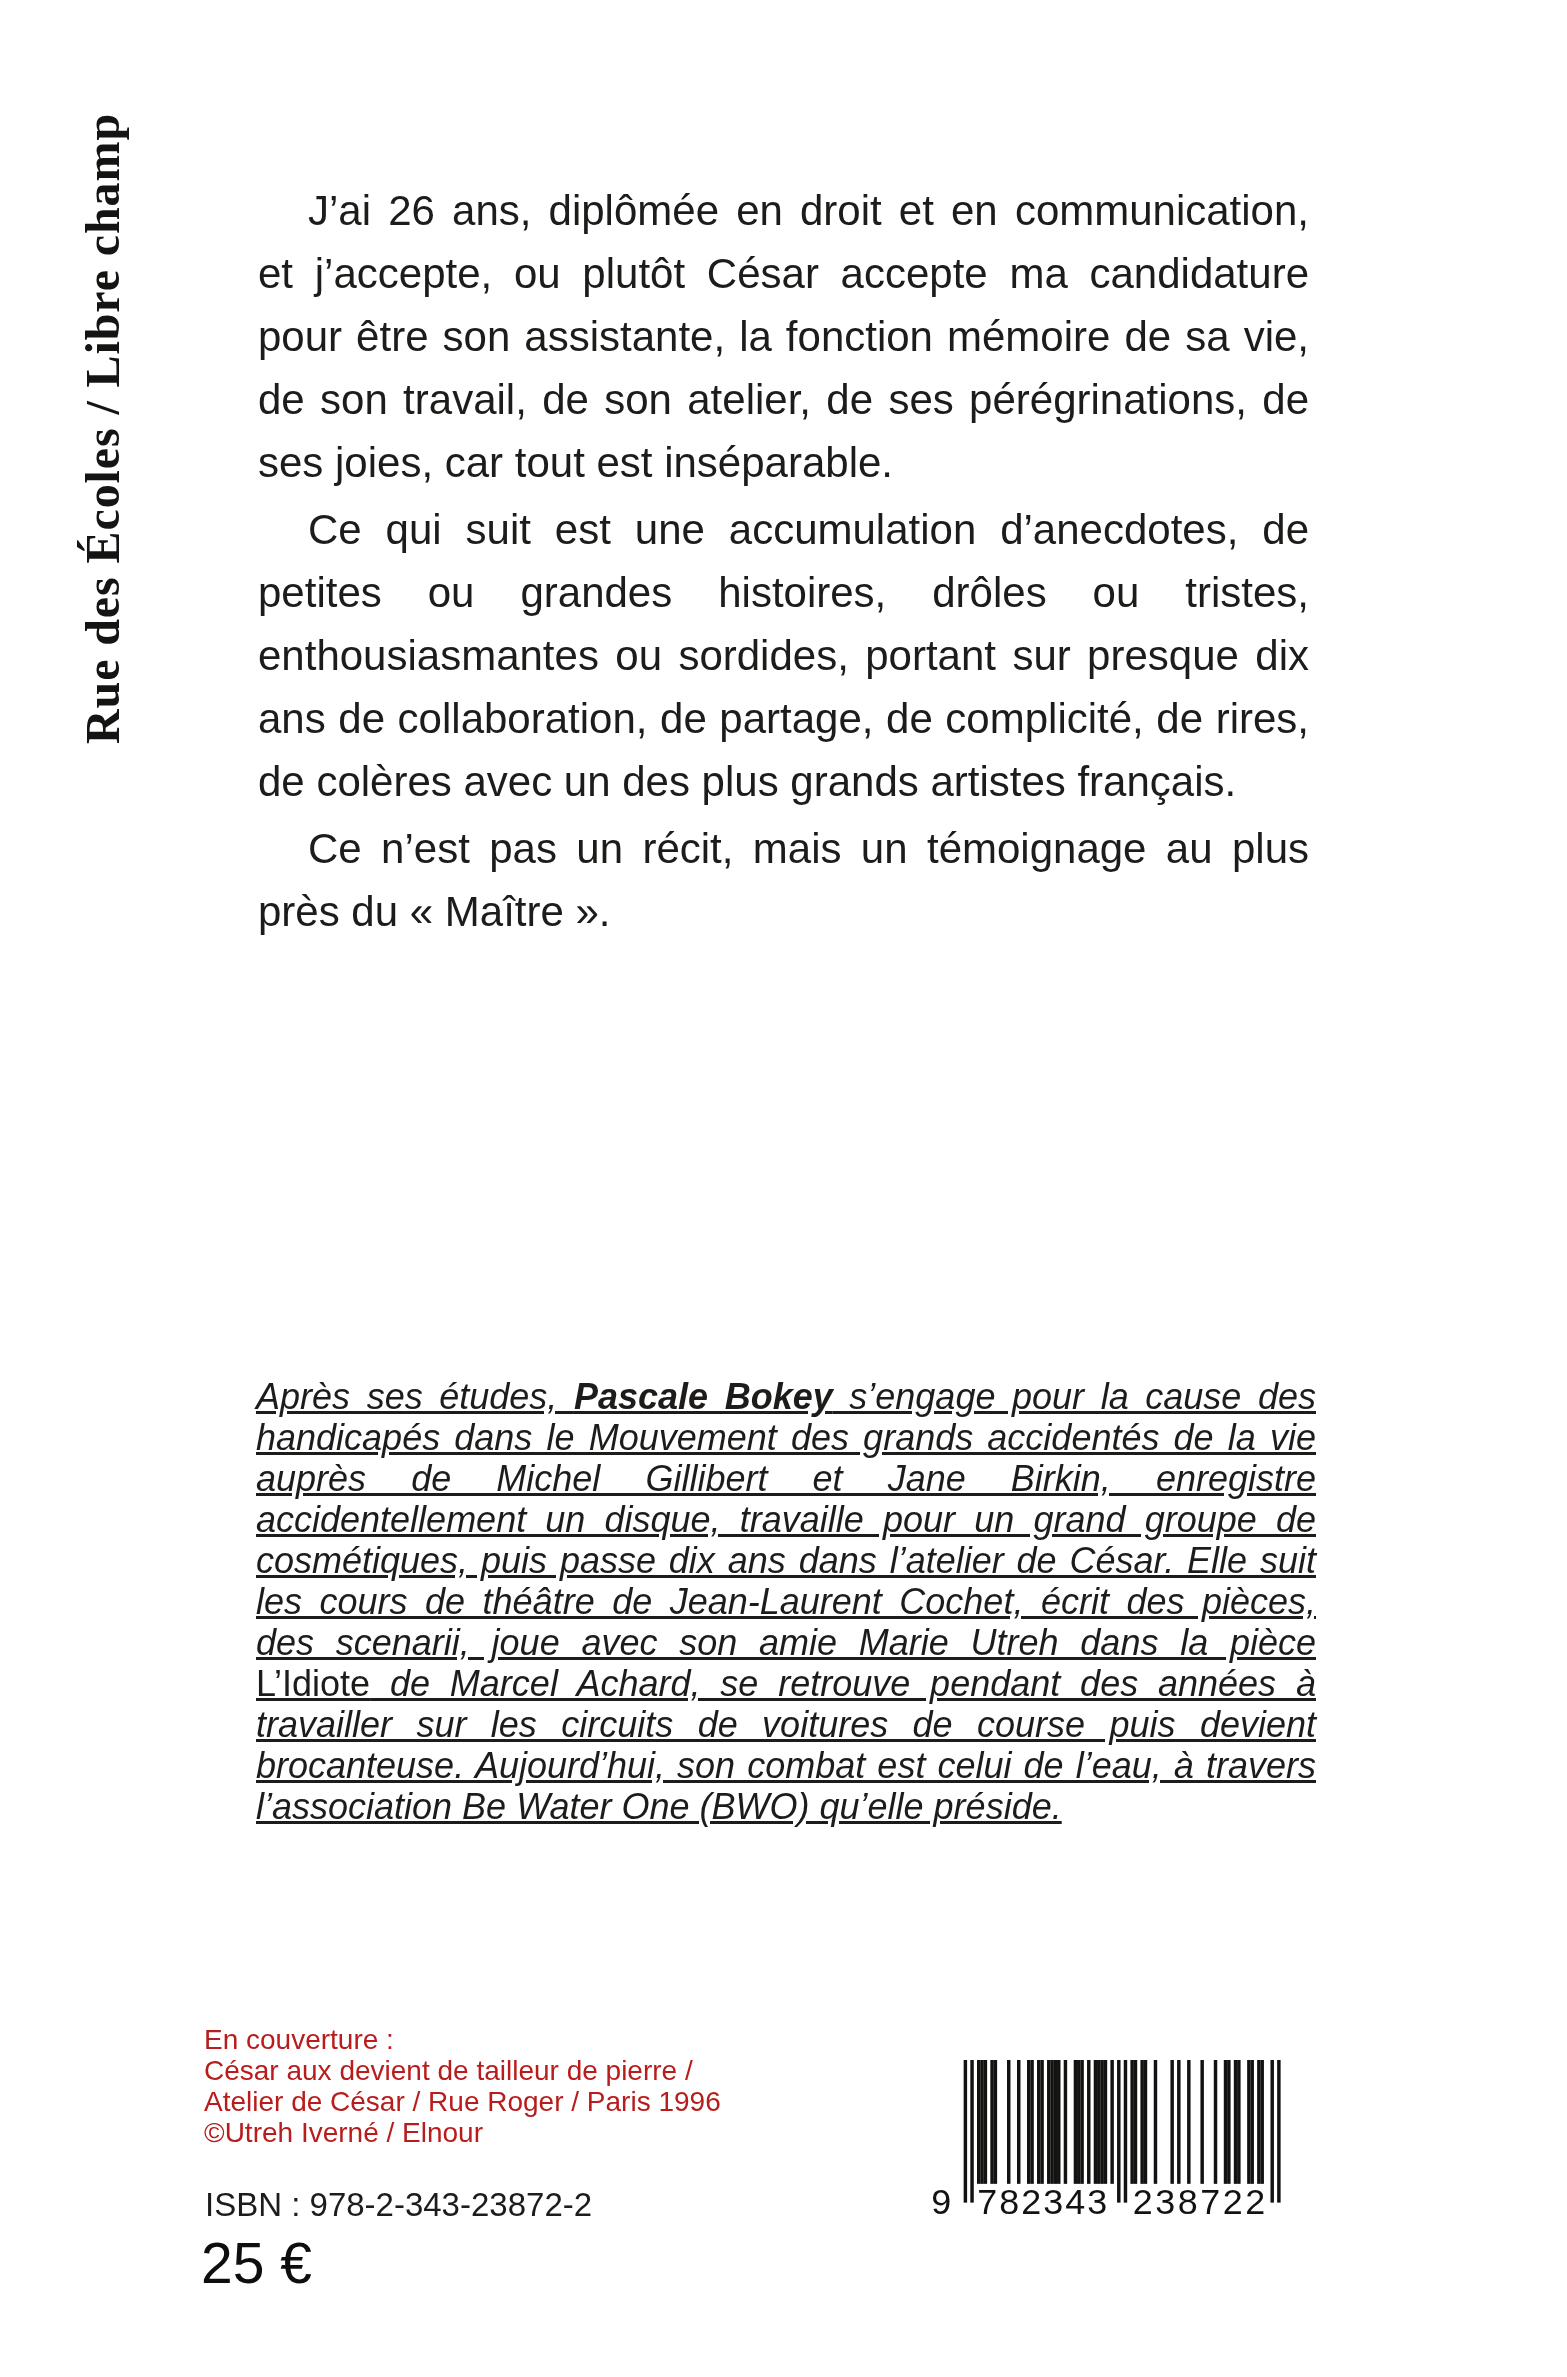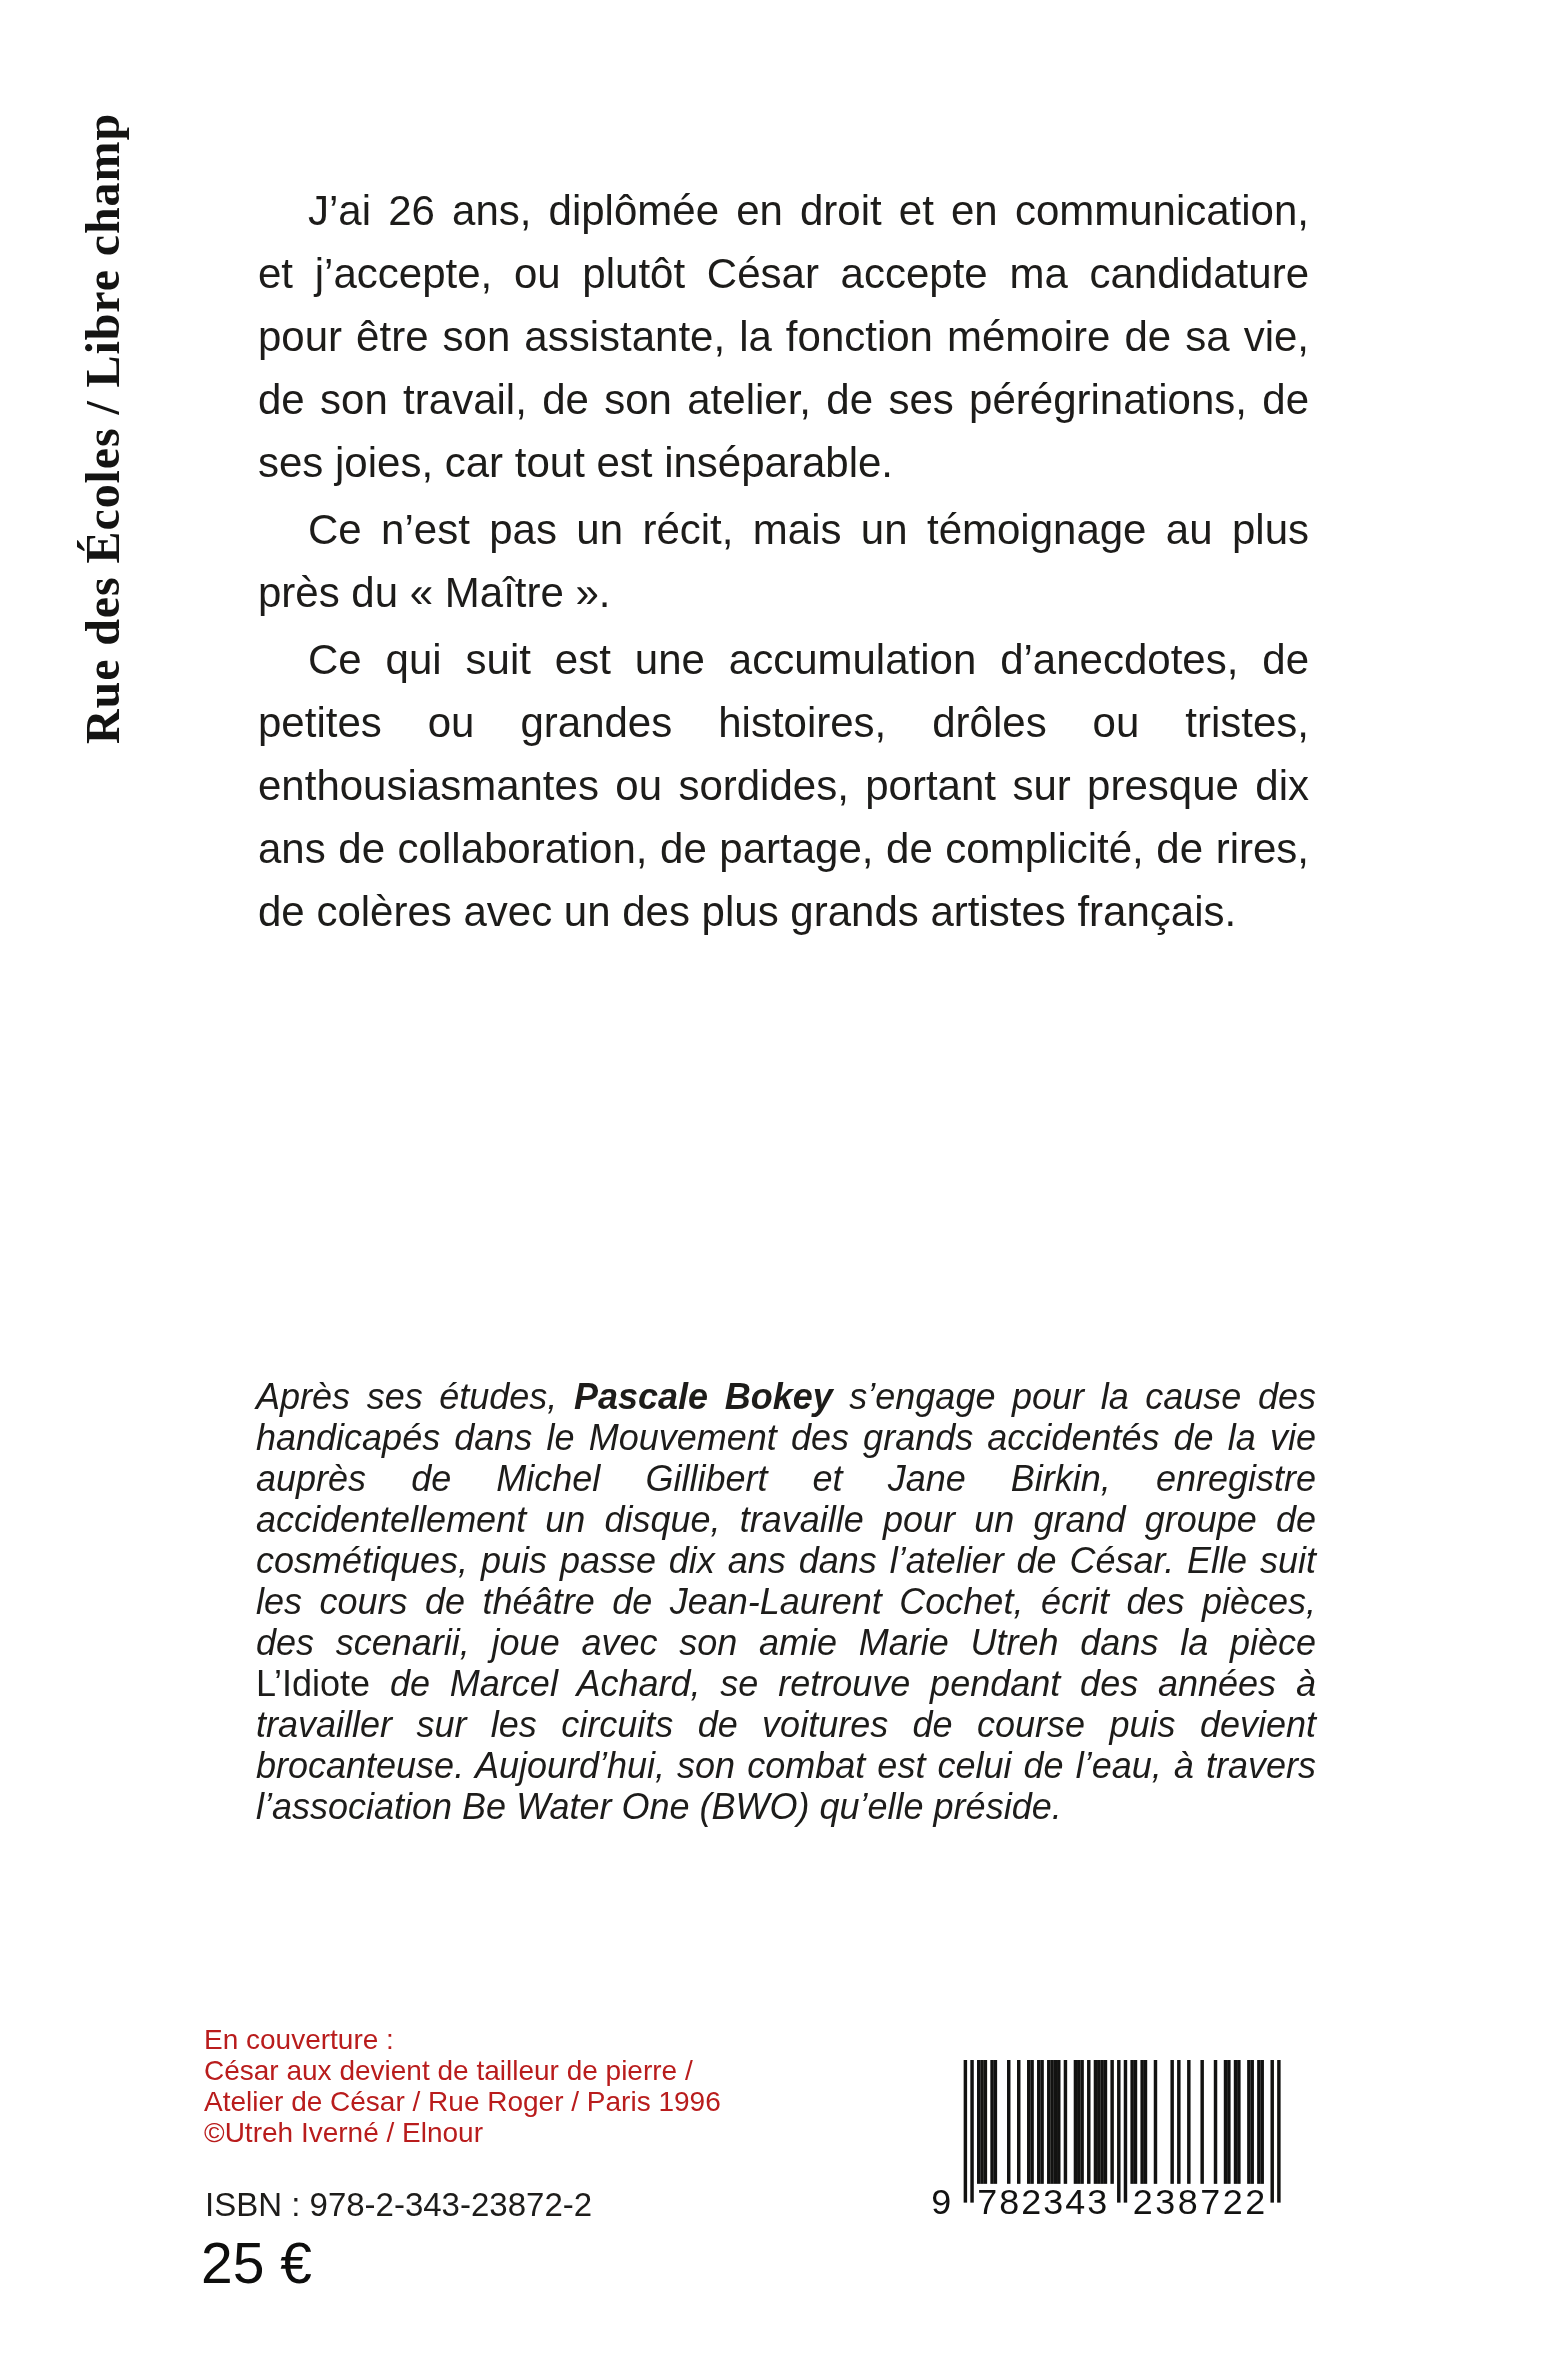--- a/index.html
+++ b/index.html
@@ -39,20 +39,21 @@
   
   .bio{
     position:absolute;
     left:256px; top:1376px;
     width:1060px;
     font-size:36px;
     line-height:41px;
     text-align:justify;
     font-style:italic;
     color:#1d1c1a;
+    text-decoration:underline;
   }
   .bio .seg-bold{font-weight:700;}
   .bio .seg-roman{font-style:normal;}
   
   .credit{
     position:absolute;
     left:204px; top:2024px;
     font-size:28px;
     line-height:31px;
     color:#b91c1c;
@@ -85,22 +86,22 @@
 </style>
 </head>
 <body>
 
 <div class="page">
 
   <div class="spine">Rue des Écoles / Libre champ</div>
 
   <div class="synopsis">
     <p>J’ai 26 ans, diplômée en droit et en communication, et j’accepte, ou plutôt César accepte ma candidature pour être son assistante, la fonction mémoire de sa vie, de son travail, de son atelier, de ses pérégrinations, de ses joies, car tout est inséparable.</p>
+    <p>Ce qui suit est une accumulation d’anecdotes, de petites ou grandes histoires, drôles ou tristes, enthousiasmantes ou sordides, portant sur presque dix ans de collaboration, de partage, de complicité, de rires, de colères avec un des plus grands artistes français.</p>
     <p>Ce n’est pas un récit, mais un témoignage au plus près du «&nbsp;Maître&nbsp;».</p>
-    <p>Ce qui suit est une accumulation d’anecdotes, de petites ou grandes histoires, drôles ou tristes, enthousiasmantes ou sordides, portant sur presque dix ans de collaboration, de partage, de complicité, de rires, de colères avec un des plus grands artistes français.</p>
   </div>
 
   <div class="bio"><span class="seg-italic">Après ses études, </span><span class="seg-bold">Pascale Bokey</span><span class="seg-italic"> s’engage pour la cause des handicapés dans le Mouvement des grands accidentés de la vie auprès de Michel Gillibert et Jane Birkin, enregistre accidentellement un disque, travaille pour un grand groupe de cosmétiques, puis passe dix ans dans l’atelier de César. Elle suit les cours de théâtre de Jean-Laurent Cochet, écrit des pièces, des scenarii, joue avec son amie Marie Utreh dans la pièce </span><span class="seg-roman">L’Idiote</span><span class="seg-italic"> de Marcel Achard, se retrouve pendant des années à travailler sur les circuits de voitures de course puis devient brocanteuse. Aujourd’hui, son combat est celui de l’eau, à travers l’association Be Water One (BWO) qu’elle préside.</span></div>
 
   <div class="credit">
     <div>En couverture&nbsp;:</div>
     <div>César aux devient de tailleur de pierre /</div>
     <div>Atelier de César / Rue Roger / Paris 1996</div>
     <div>©Utreh Iverné / Elnour</div>
   </div>

